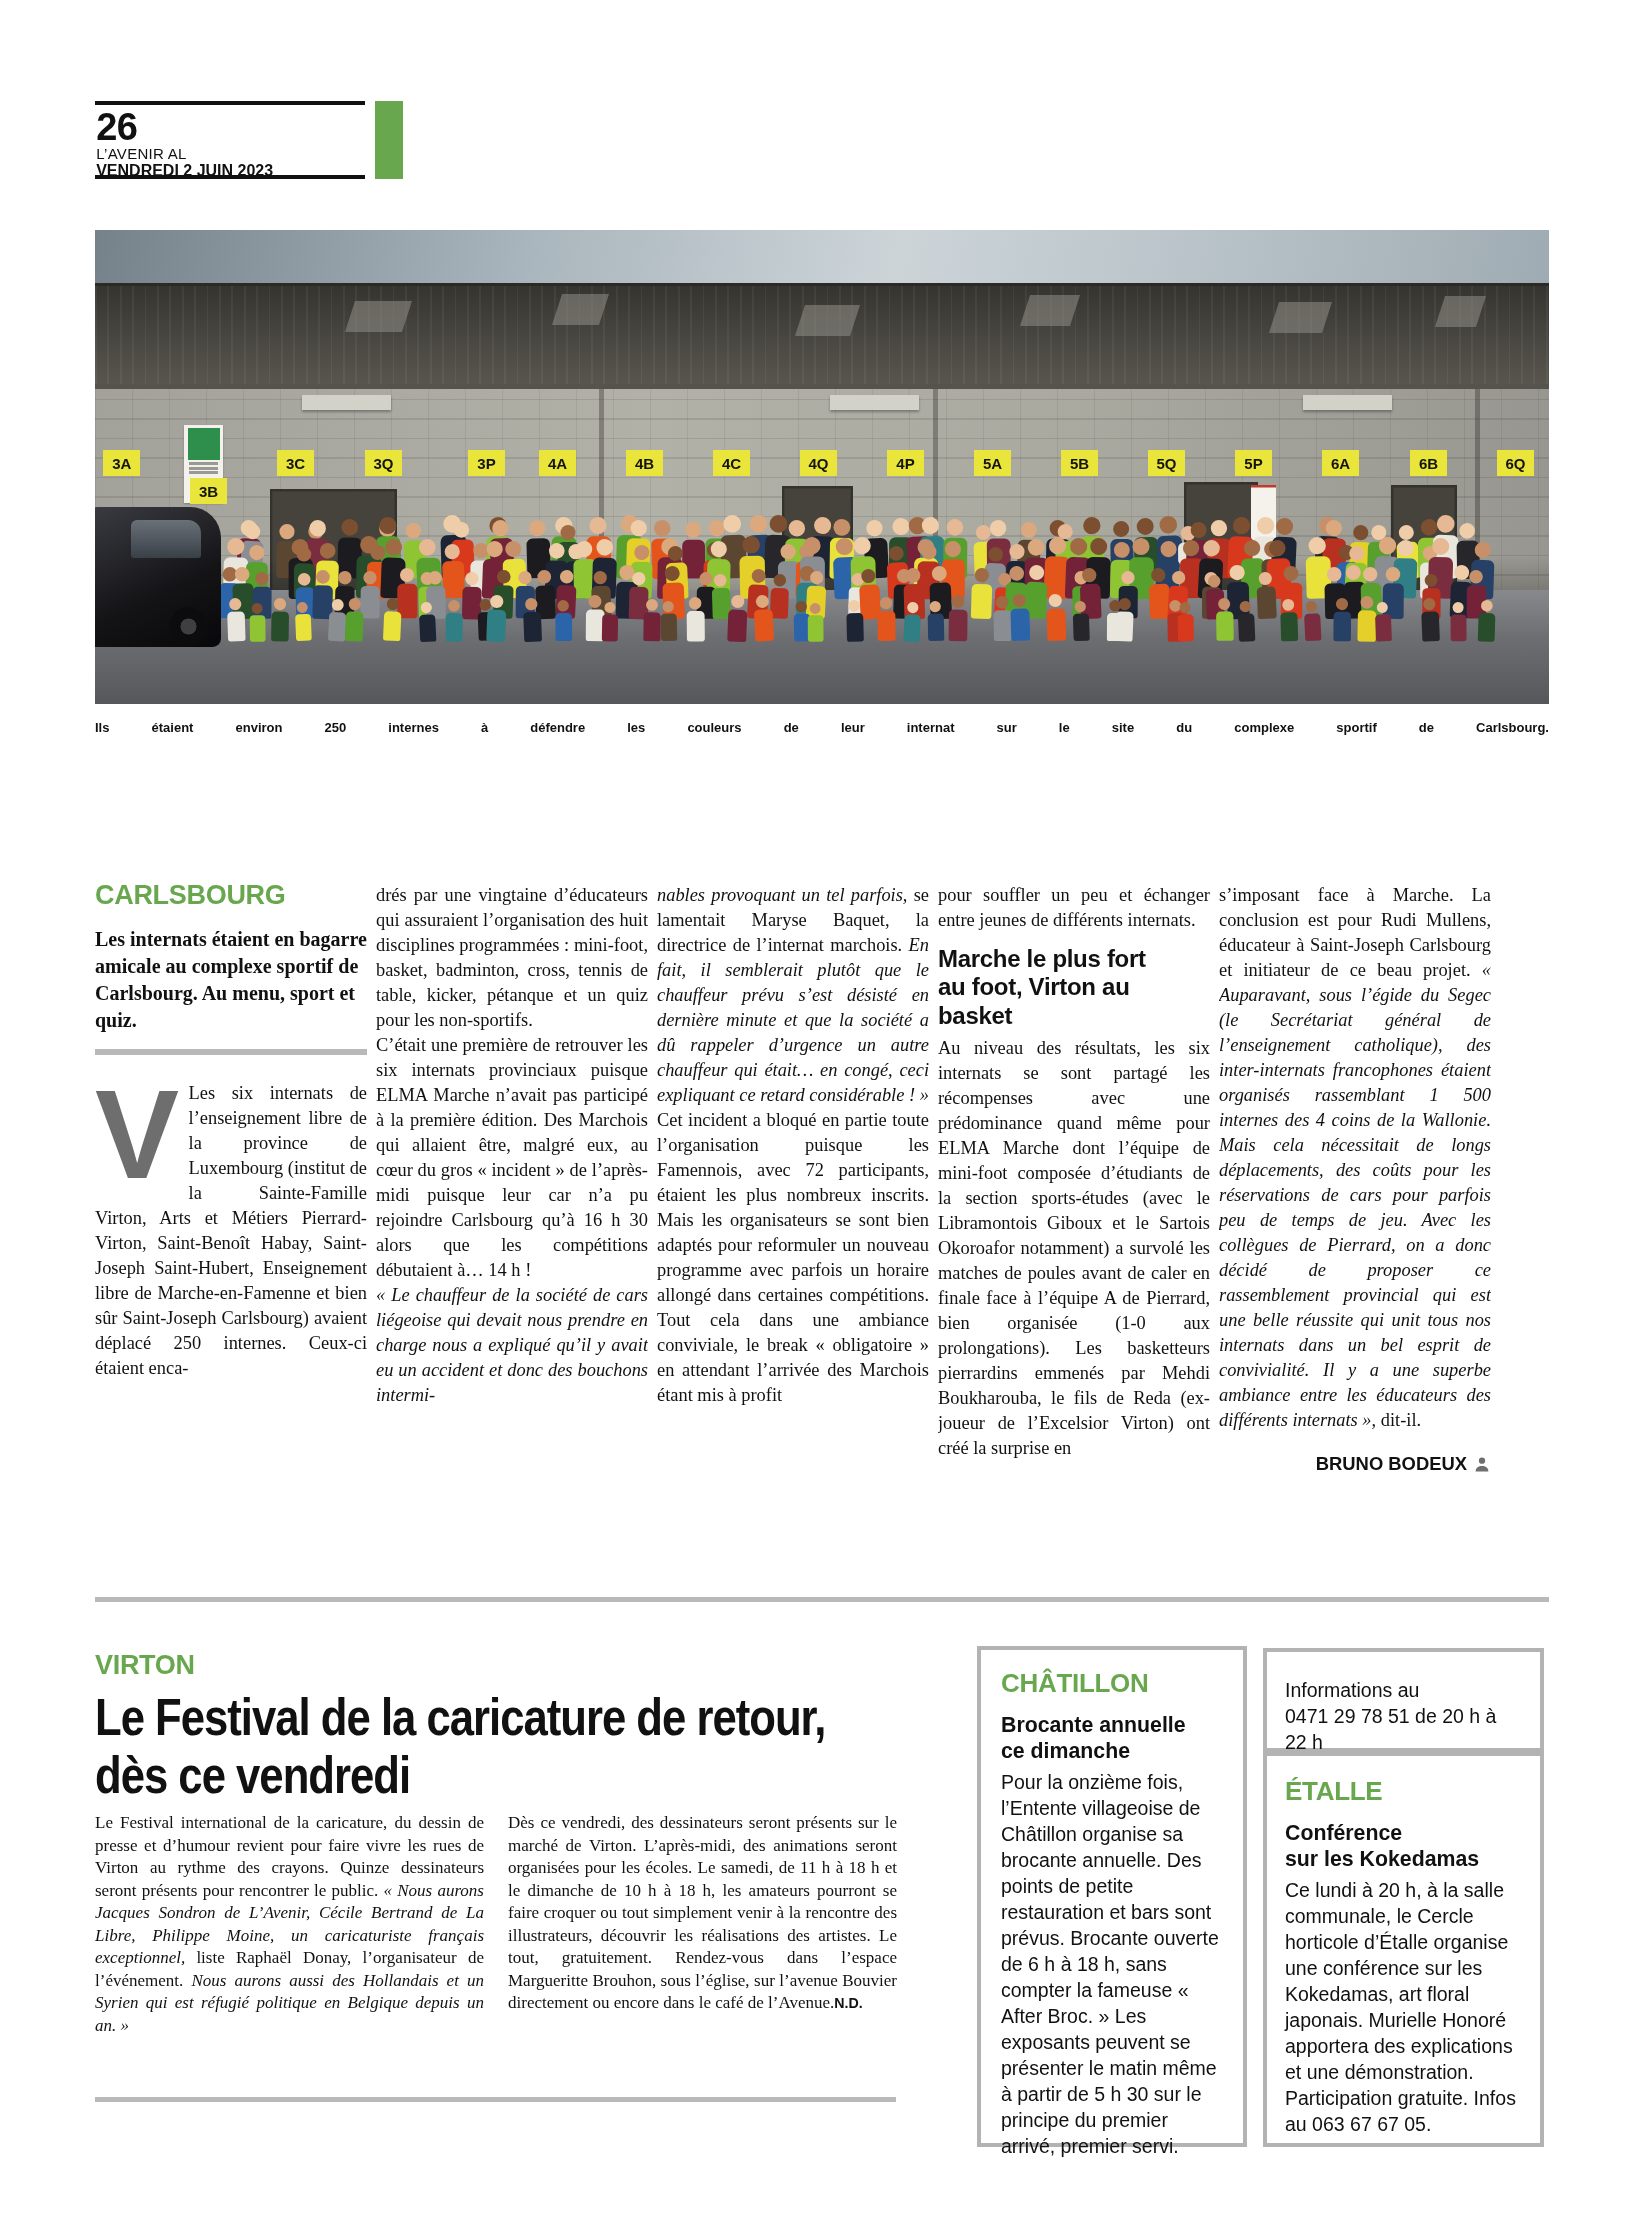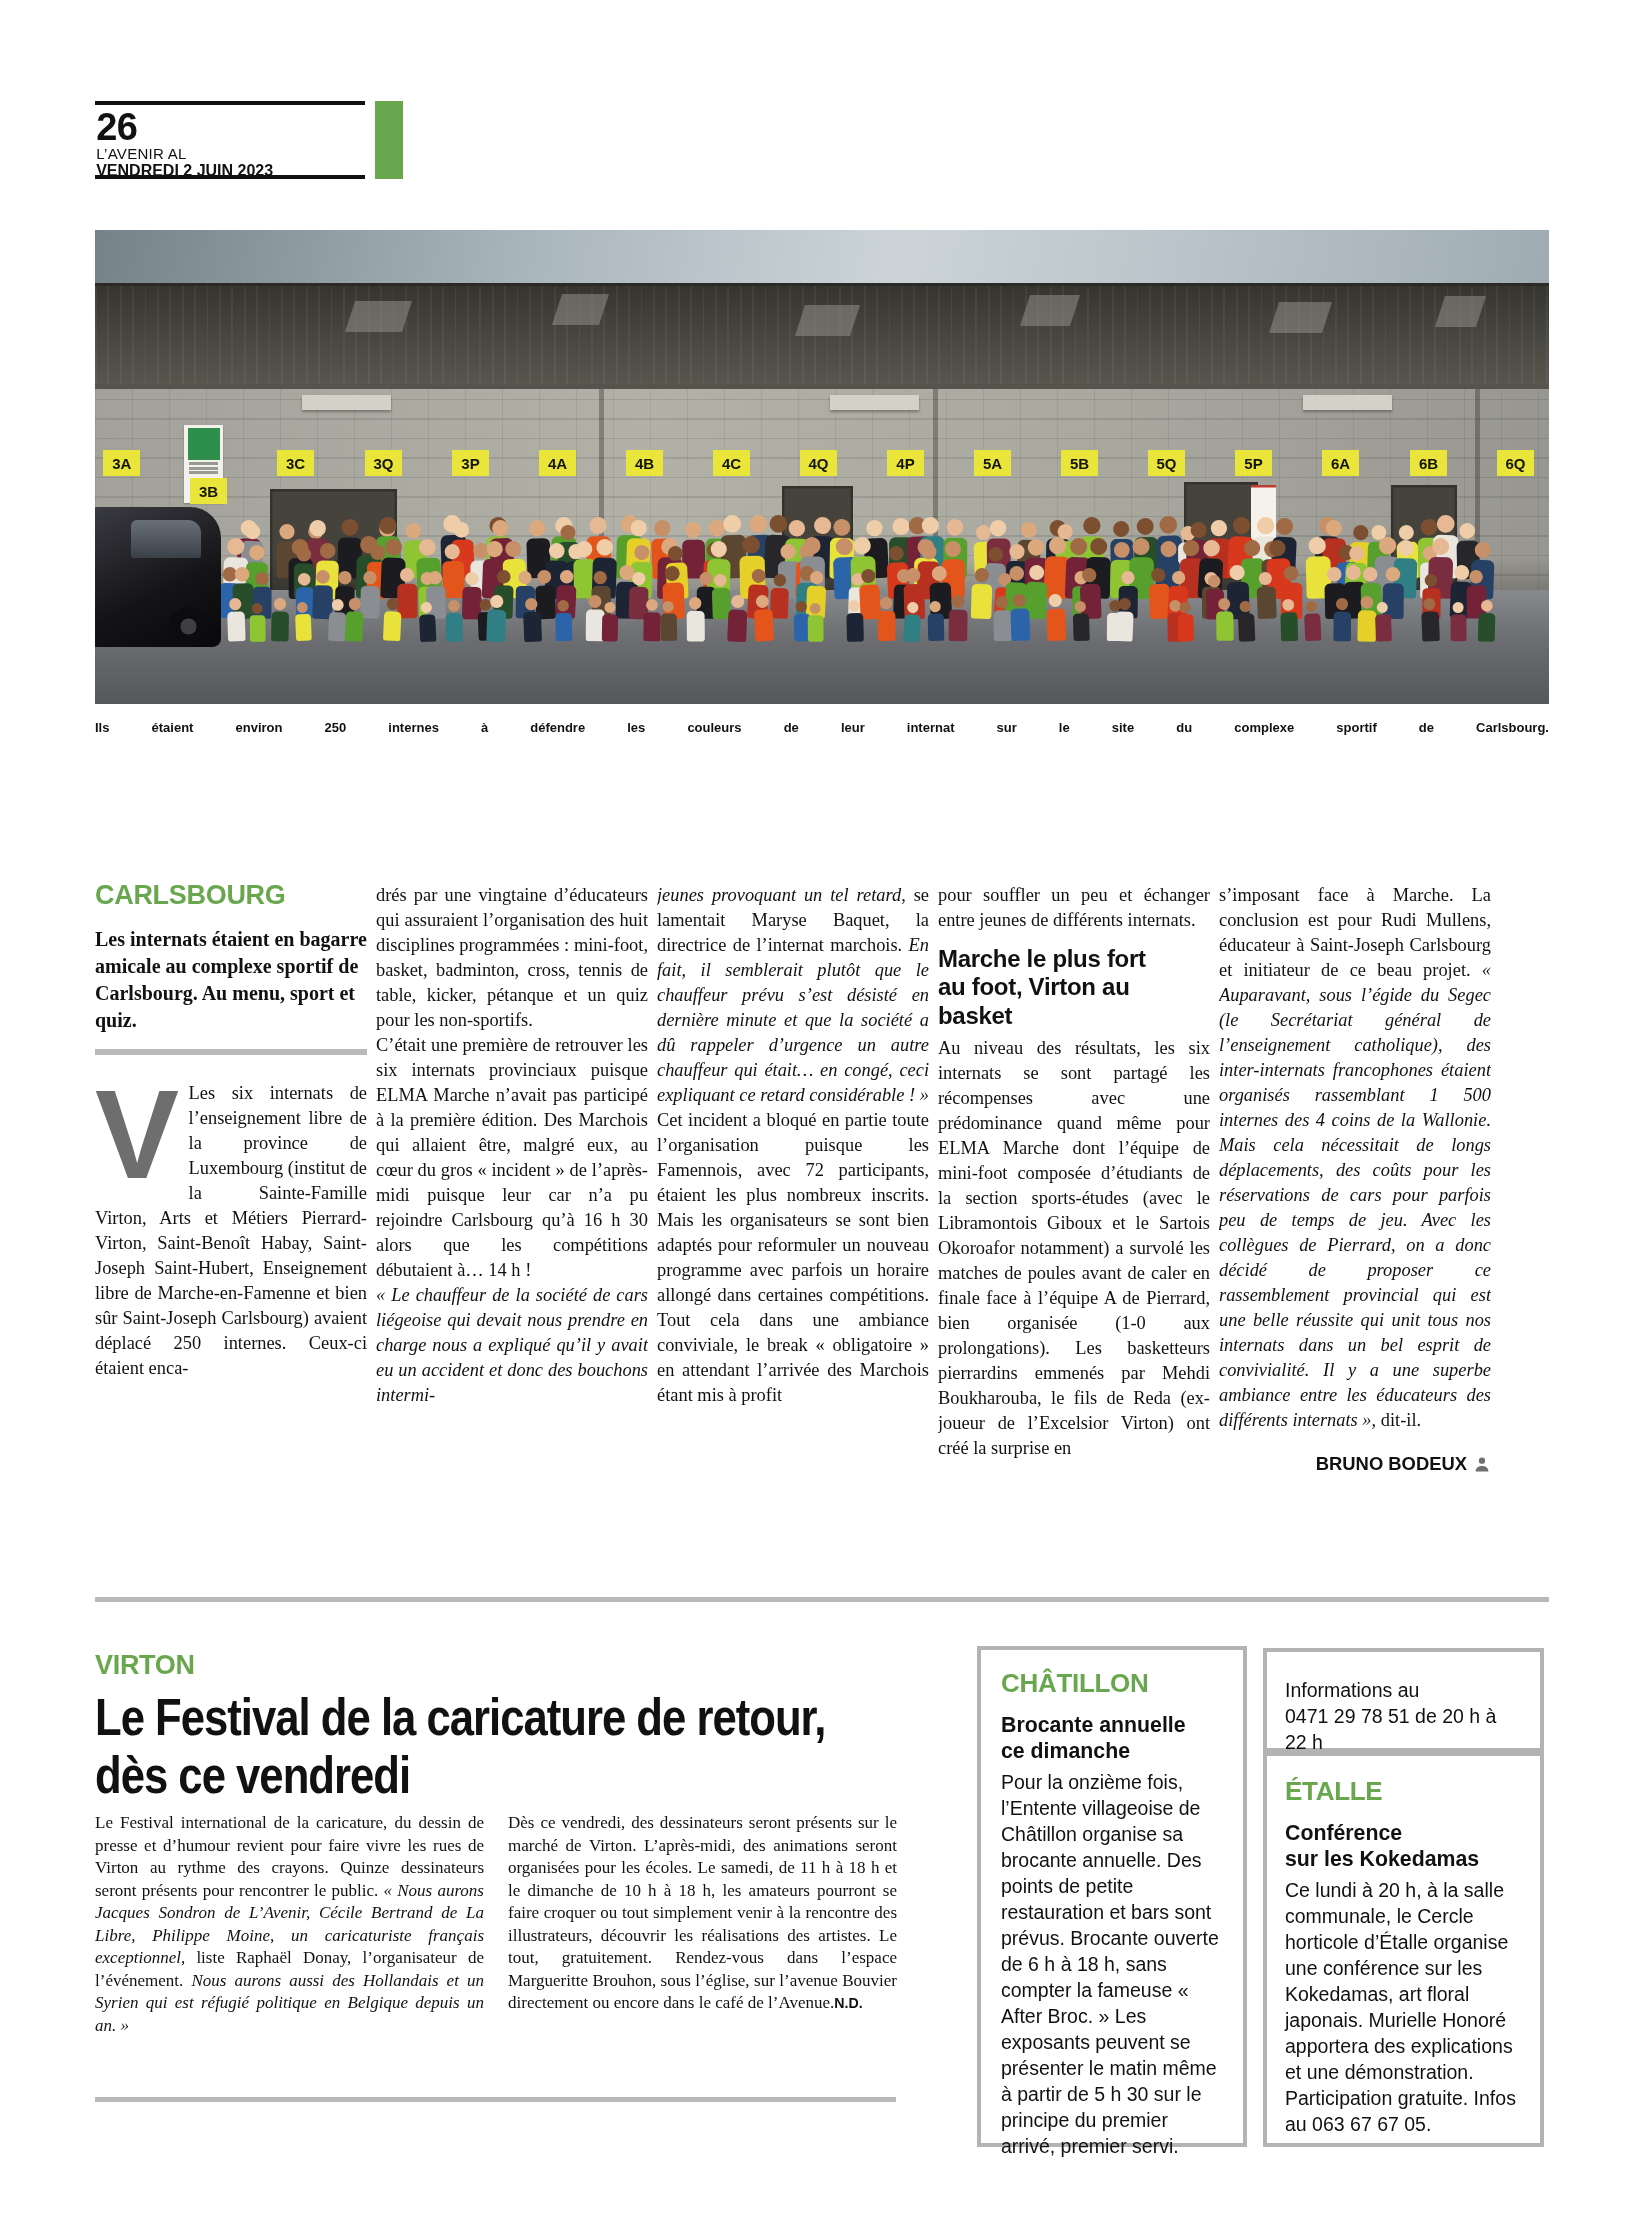--- a/index.html
+++ b/index.html
@@ -142,21 +142,21 @@
         <div class="txt"></div>
         <div class="txt"></div>
         <div class="txt"></div>
     </div>
     <div class="poster"></div>
     <div id="sign-row">
         <div class="psign" style="left: 8.3px;">3A</div>
         <div class="psign" style="left: 95px; margin-top: 28px;">3B</div>
         <div class="psign" style="left: 182px;">3C</div>
         <div class="psign" style="left: 270px;">3Q</div>
-        <div class="psign" style="left: 357px;">3P</div>
+        <div class="psign" style="left: 373px;">3P</div>
         <div class="psign" style="left: 444px;">4A</div>
         <div class="psign" style="left: 531px;">4B</div>
         <div class="psign" style="left: 618px;">4C</div>
         <div class="psign" style="left: 705px;">4Q</div>
         <div class="psign" style="left: 792px;">4P</div>
         <div class="psign" style="left: 879px;">5A</div>
         <div class="psign" style="left: 966px;">5B</div>
         <div class="psign" style="left: 1053px;">5Q</div>
         <div class="psign" style="left: 1140px;">5P</div>
         <div class="psign" style="left: 1227px;">6A</div>
@@ -1030,21 +1030,21 @@
       <div class="grayrule"></div>
       <p><span class="dropcap">V</span></p>
       <p><span>Les six internats de l’enseignement libre de la province de Luxembourg (institut de la Sainte-Famille Virton, Arts et Métiers Pierrard-Virton, Saint-Benoît Habay, Saint-Joseph Saint-Hubert, Enseignement libre de Marche-en-Famenne et bien sûr Saint-Joseph Carlsbourg) avaient déplacé 250 internes. Ceux-ci étaient enca-</span></p>
     </div>
     <div class="col">
       <p><span>drés par une vingtaine d’éducateurs qui assuraient l’organisation des huit disciplines programmées : mini-foot, basket, badminton, cross, tennis de table, kicker, pétanque et un quiz pour les non-sportifs.</span></p>
       <p><span>C’était une première de retrouver les six internats provinciaux puisque ELMA Marche n’avait pas participé à la première édition. Des Marchois qui allaient être, malgré eux, au cœur du gros « incident » de l’après-midi puisque leur car n’a pu rejoindre Carlsbourg qu’à 16 h 30 alors que les compétitions débutaient à… 14 h !</span></p>
       <p><span class="it">« Le chauffeur de la société de cars liégeoise qui devait nous prendre en charge nous a expliqué qu’il y avait eu un accident et donc des bouchons intermi-</span></p>
     </div>
     <div class="col">
-      <p><span class="it">jeunes provoquant un tel retard, </span><span>se lamentait Maryse Baquet, la directrice de l’internat marchois. </span><span class="it">En fait, il semblerait plutôt que le chauffeur prévu s’est désisté en dernière minute et que la société a dû rappeler d’urgence un autre chauffeur qui était… en congé, ceci expliquant ce retard considérable ! »</span></p>
+      <p><span class="it">nables provoquant un tel parfois, </span><span>se lamentait Maryse Baquet, la directrice de l’internat marchois. </span><span class="it">En fait, il semblerait plutôt que le chauffeur prévu s’est désisté en dernière minute et que la société a dû rappeler d’urgence un autre chauffeur qui était… en congé, ceci expliquant ce retard considérable ! »</span></p>
       <p><span>Cet incident a bloqué en partie toute l’organisation puisque les Famennois, avec 72 participants, étaient les plus nombreux inscrits. Mais les organisateurs se sont bien adaptés pour reformuler un nouveau programme avec parfois un horaire allongé dans certaines compétitions. Tout cela dans une ambiance conviviale, le break « obligatoire » en attendant l’arrivée des Marchois étant mis à profit</span></p>
     </div>
     <div class="col">
       <p><span>pour souffler un peu et échanger entre jeunes de différents internats.</span></p>
       <div class="subhead">Marche le plus fort
 au foot, Virton au basket</div>
       <p><span>Au niveau des résultats, les six internats se sont partagé les récompenses avec une prédominance quand même pour ELMA Marche dont l’équipe de mini-foot composée d’étudiants de la section sports-études (avec le Libramontois Giboux et le Sartois Okoroafor notamment) a survolé les matches de poules avant de caler en finale face à l’équipe A de Pierrard, bien organisée (1-0 aux prolongations). Les basketteurs pierrardins emmenés par Mehdi Boukharouba, le fils de Reda (ex-joueur de l’Excelsior Virton) ont créé la surprise en</span></p>
     </div>
     <div class="col">
       <p><span>s’imposant face à Marche. La conclusion est pour Rudi Mullens, éducateur à Saint-Joseph Carlsbourg et initiateur de ce beau projet. </span><span class="it">« Auparavant, sous l’égide du Segec (le Secrétariat général de l’enseignement catholique), des inter-internats francophones étaient organisés rassemblant 1 500 internes des 4 coins de la Wallonie. Mais cela nécessitait de longs déplacements, des coûts pour les réservations de cars pour parfois peu de temps de jeu. Avec les collègues de Pierrard, on a donc décidé de proposer ce rassemblement provincial qui est une belle réussite qui unit tous nos internats dans un bel esprit de convivialité. Il y a une superbe ambiance entre les éducateurs des différents internats », </span><span>dit-il.</span></p>

